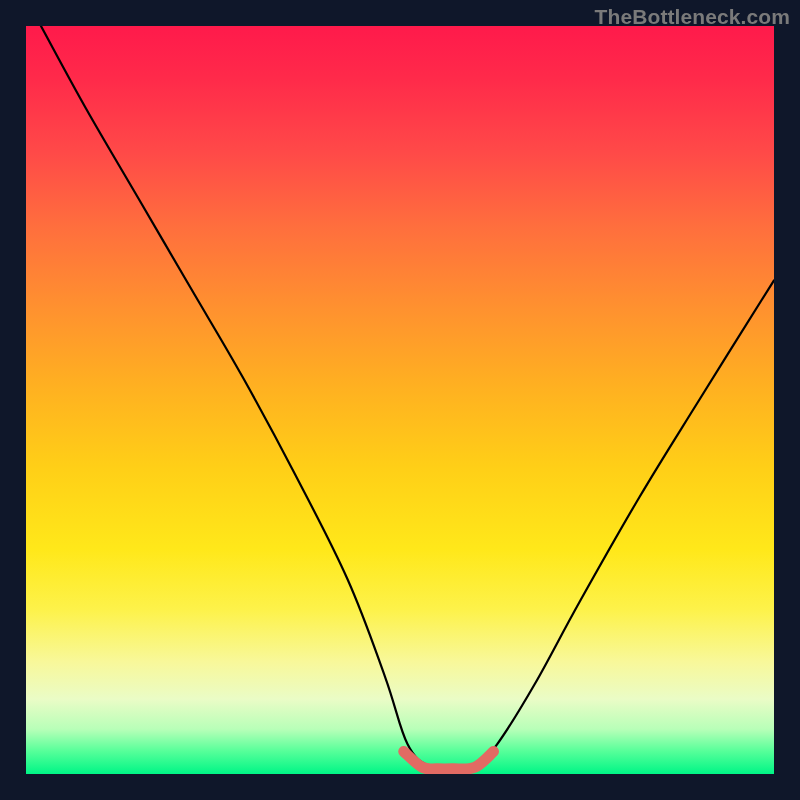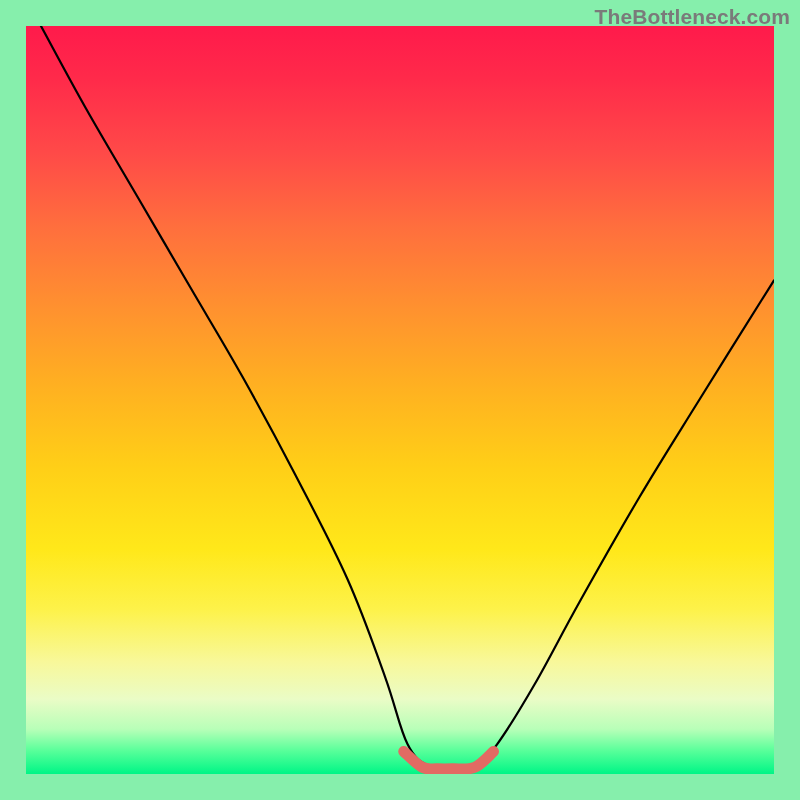--- a/index.html
+++ b/index.html
@@ -10,21 +10,21 @@
     background: #000;
     overflow: hidden;
     font-family: Arial, Helvetica, sans-serif;
   }
   .frame {
     position: absolute;
     left: 0;
     top: 0;
     width: 800px;
     height: 800px;
-    background: #86efac;
+    background: #0f172a;
   }
   .plot-area {
     position: absolute;
     left: 26px;
     top: 26px;
     width: 748px;
     height: 748px;
     overflow: hidden;
   }
   .gradient {

